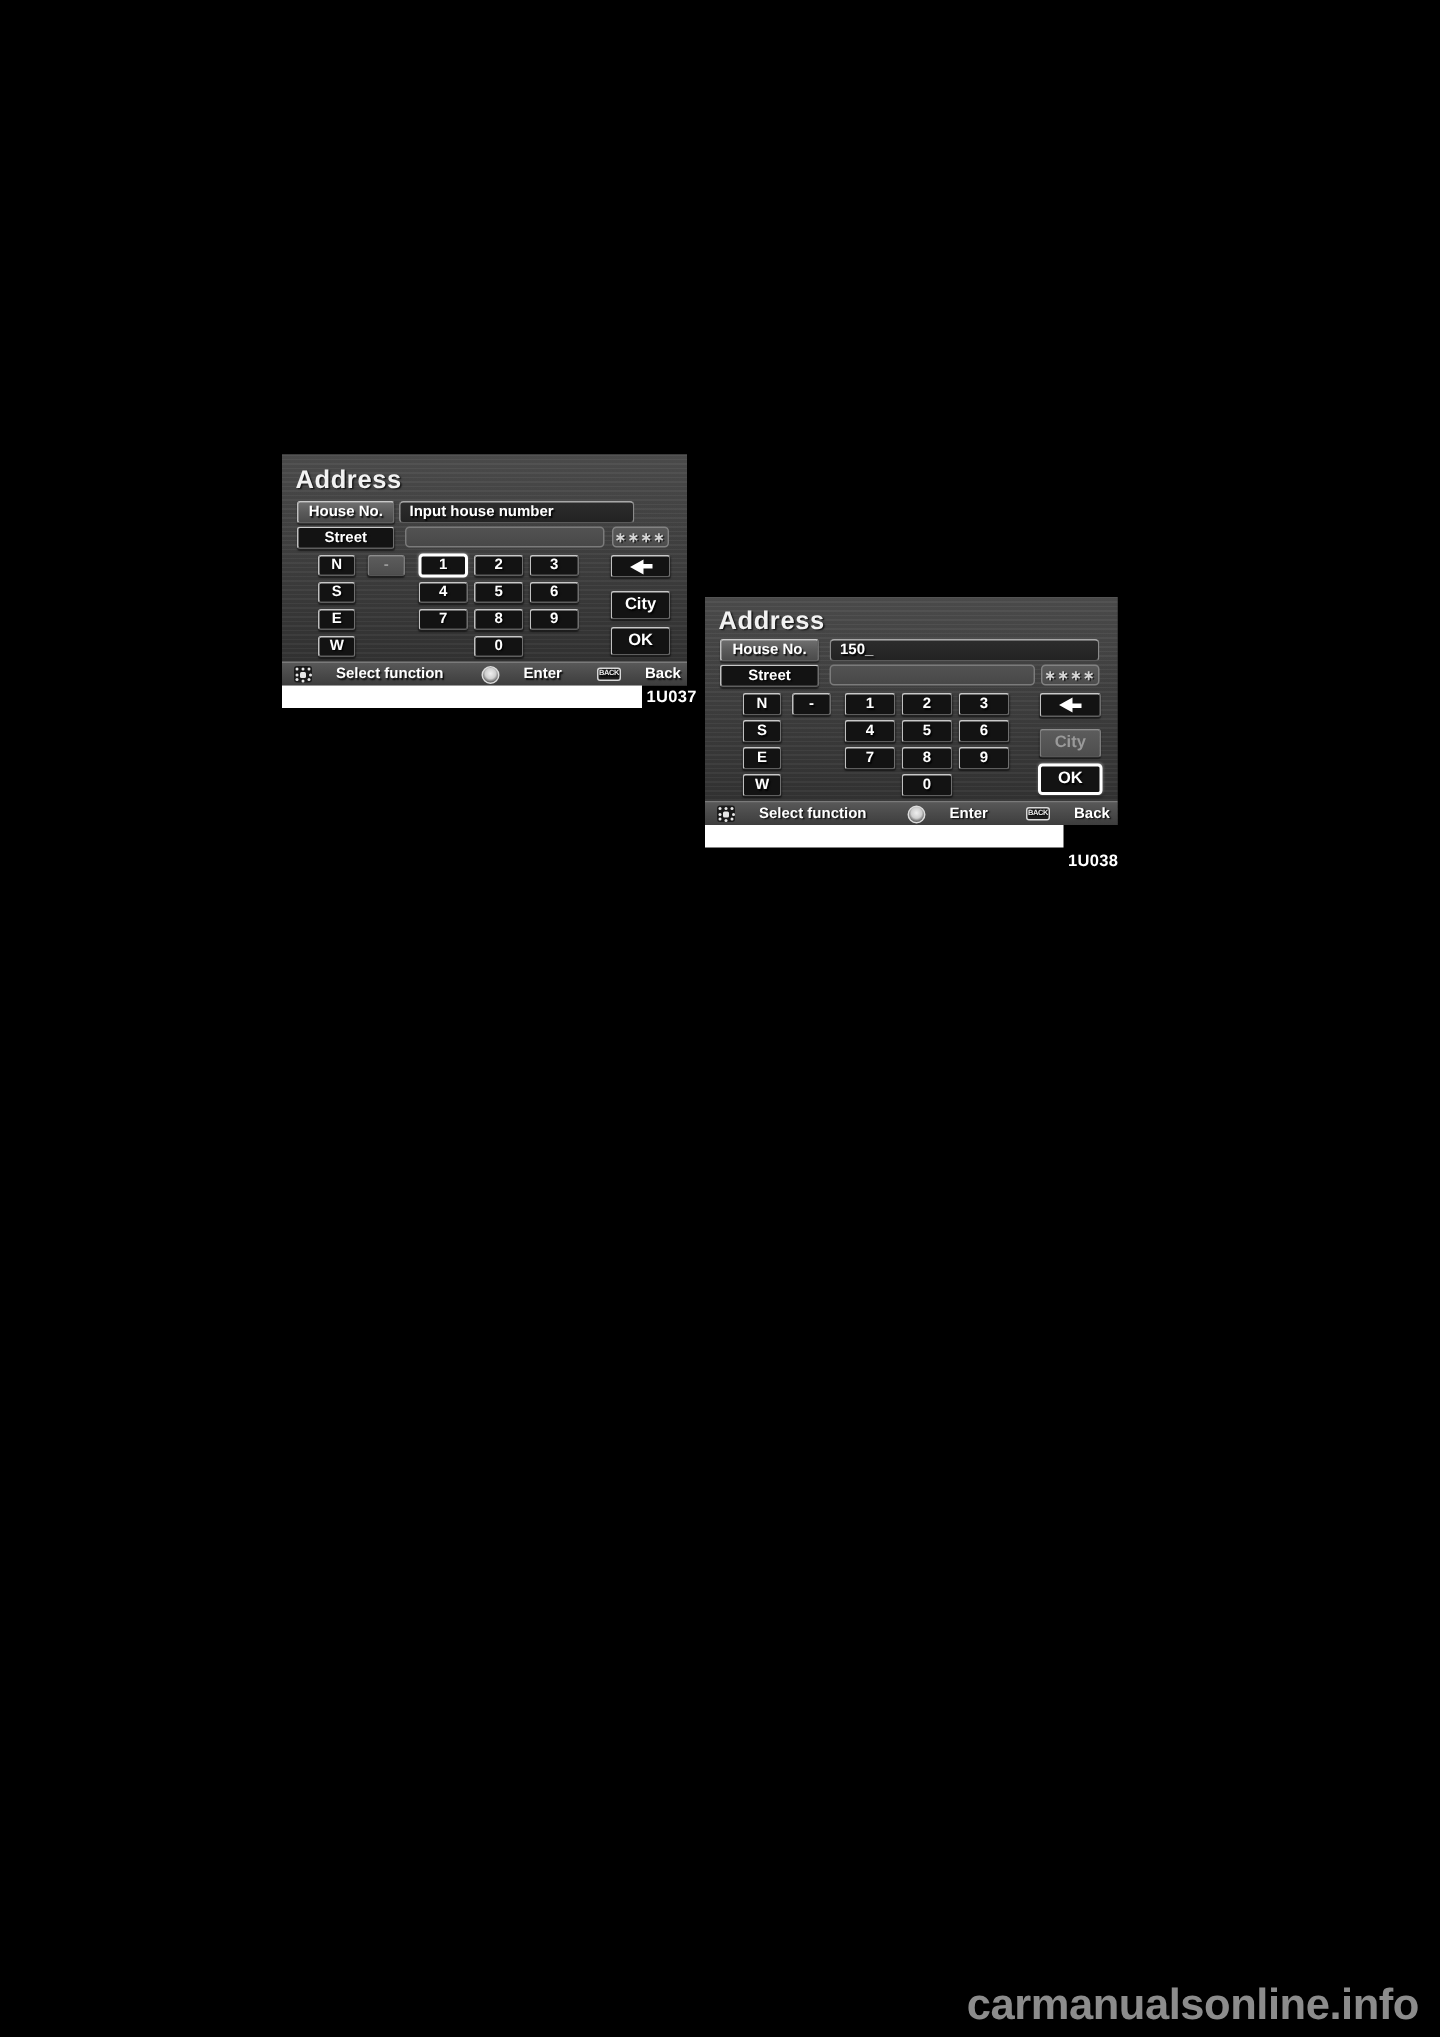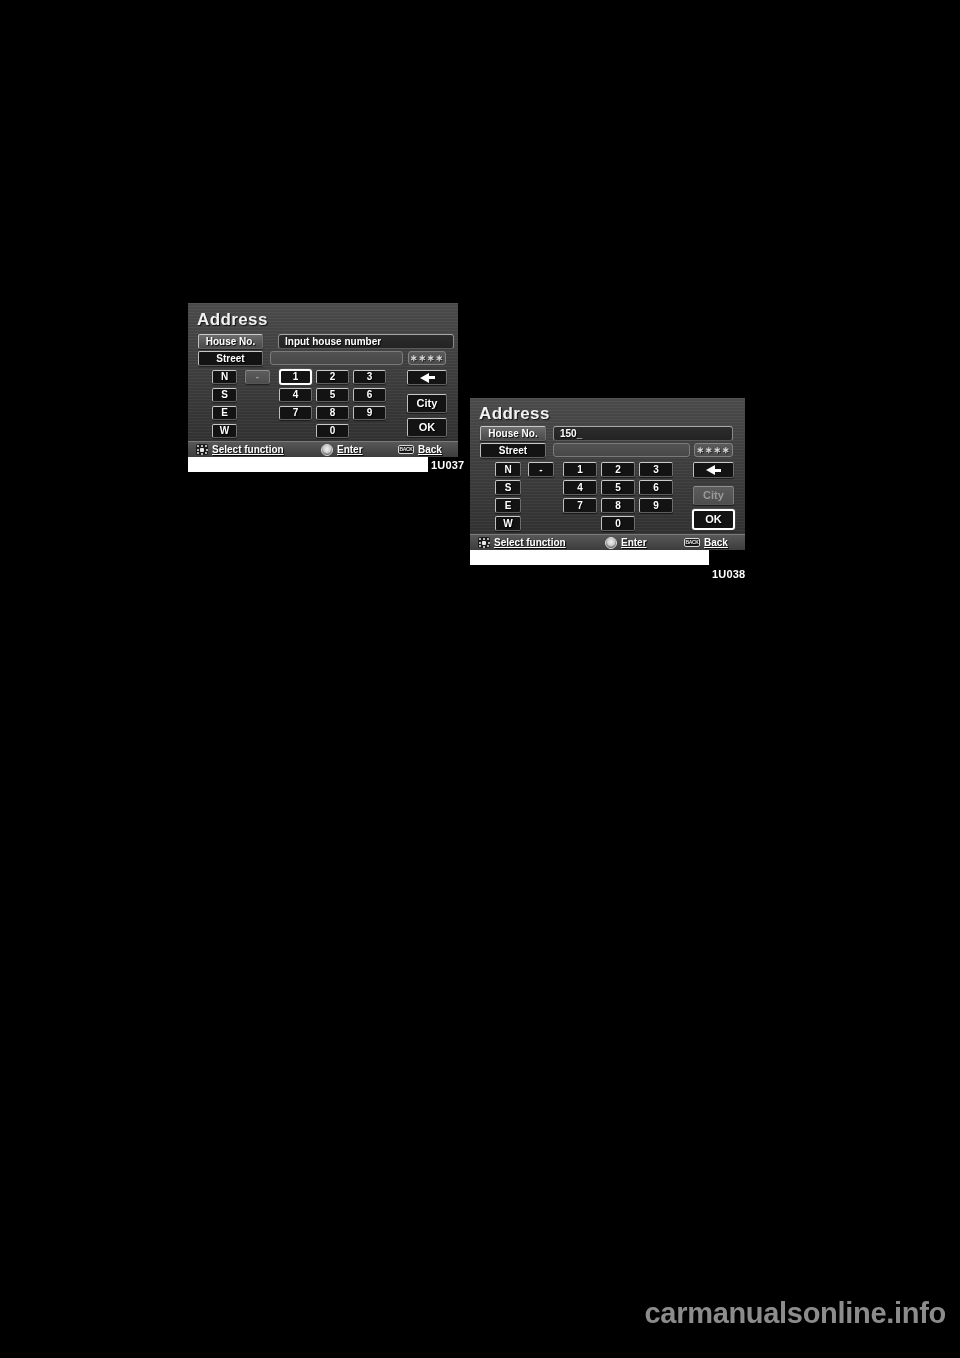--- a/index.html
+++ b/index.html
@@ -135,21 +135,21 @@
     align-items: center;
     color: #ffffff;
     font-weight: bold;
     text-shadow: 1px 1px 1px rgba(0,0,0,0.85);
   }
   .help-item {
     display: flex;
     align-items: center;
     position: absolute;
   }
-  .help-label { margin-left: 4px; white-space: nowrap; text-decoration: underline; }
+  .help-label { margin-left: 16px; white-space: nowrap; }
 
   
   .joy-icon {
     display: inline-block;
     position: relative;
     background: #1b1b1b;
     border-radius: 2px;
   }
   .joy-icon i {
     position: absolute;
@@ -229,21 +229,21 @@
 <body>
 
 <div class="nav-shot" style="left:188px; top:303px; width:270px; height:154px;">
   <div class="nav-inner">
 
     <div class="nav-title" style="left:9px; top:7px; font-size:17px;">Address</div>
 
     <div class="btn tab-light" style="left:10px; top:31px; width:65px; height:15px; font-size:10px;">House No.</div>
     <div class="btn" style="left:10px; top:48px; width:65px; height:15px; font-size:10px;">Street</div>
 
-    <div class="field" style="left:90px; top:31px; width:176px; height:15px;text-align:center;">
+    <div class="field" style="left:78px; top:31px; width:157px; height:15px;text-align:center;">
       <span class="field-text" style="font-size:10px; margin-left:6px;">Input house number</span>
     </div>
     <div class="field empty" style="left:82px; top:48px; width:133px; height:14px;">
       <span class="field-text" style="font-size:10px; margin-left:6px;"></span>
     </div>
     <div class="stars" style="left:220px; top:48px; width:38px; height:14px; font-size:9px;">∗∗∗∗</div>
 
     <div class="btn" style="left:24px; top:67px; width:25px; height:14px; font-size:10px;">N</div>
     <div class="btn" style="left:24px; top:85px; width:25px; height:14px; font-size:10px;">S</div>
     <div class="btn" style="left:24px; top:103px; width:25px; height:14px; font-size:10px;">E</div>
@@ -369,13 +369,13 @@
       <div class="help-item" style="left:214px;">
         <span class="back-icon" style="width:16px; height:9px; font-size:5px; letter-spacing:-0.3px;">BACK</span>
         <span class="help-label" style="font-size:10px;">Back</span>
       </div>
     </div>
   </div>
 </div>
 <div class="white-strip" style="left:470px; top:550px; width:239px; height:15px;"></div>
 <div class="shot-caption" style="left:712px; top:568px; font-size:11px;">1U038</div>
 
-<div class="watermark" style="right:14px; bottom:28px; font-size:29px;">carmanualsonline.info</div>
+<div class="watermark" style="right:14px; bottom:4px; font-size:29px;">carmanualsonline.info</div>
 
 </body></html>

